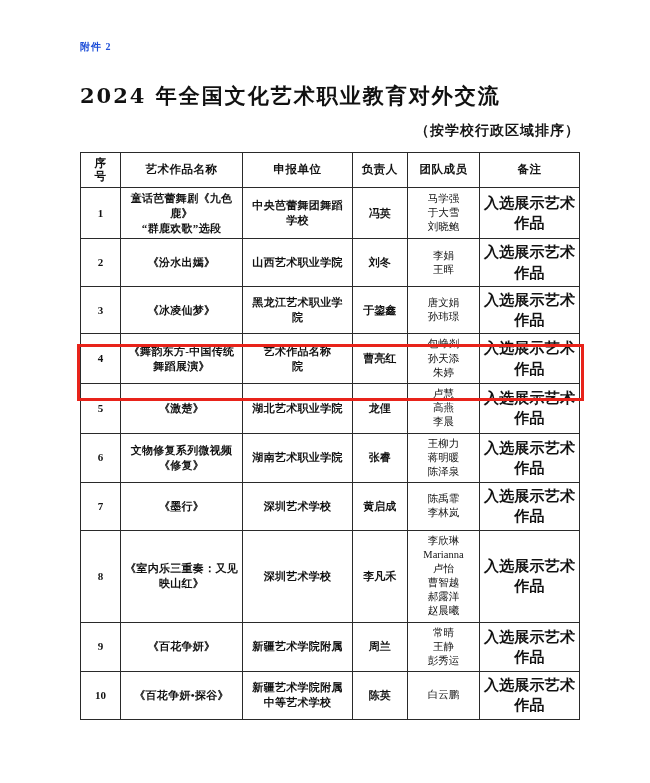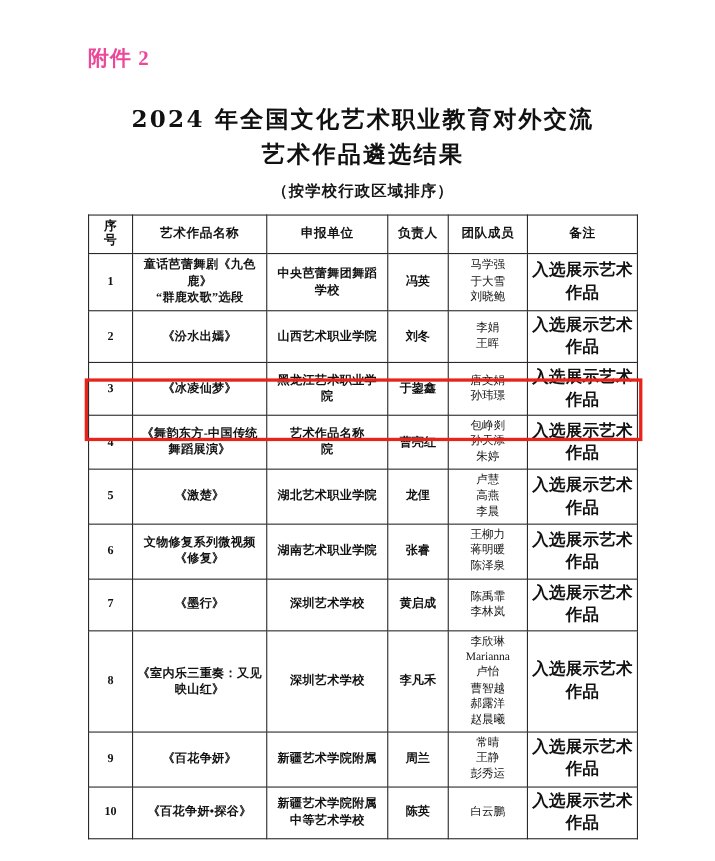--- a/index.html
+++ b/index.html
@@ -16,40 +16,40 @@
     position: relative;
   }
   .page {
     position: relative;
     width: 650px;
     height: 783px;
     box-sizing: border-box;
     padding: 40px 70px 0 80px;
   }
   .attachment-label {
-    font-size: 19px;
+    font-size: 10px;
     font-weight: 600;
     letter-spacing: 1px;
     margin-bottom: 26px;
-    color: #ec4899;
+    color: #1d4ed8;
   }
   .doc-title {
-    text-align: center;
+    text-align: left;
     font-size: 21px;
     font-weight: 700;
     letter-spacing: 2px;
     line-height: 1.5;
     color: #111;
     font-family: "DejaVu Serif", "Liberation Serif", serif;
   }
   .doc-title .line2 {
     display: block;
   }
   .doc-subtitle {
-    text-align: center;
+    text-align: right;
     font-size: 14px;
     font-weight: 600;
     letter-spacing: 1px;
     margin-top: 10px;
     margin-bottom: 12px;
     color: #161616;
   }
   table.result-table {
     width: 100%;
     border-collapse: collapse;
@@ -125,21 +125,20 @@
 </style>
 </head>
 <body>
 
 <div class="page">
 
   <div class="attachment-label">附件 2</div>
 
   <div class="doc-title">
     <span class="line1">2024 年全国文化艺术职业教育对外交流</span>
-    <span class="line2">艺术作品遴选结果</span>
   </div>
 
   <div class="doc-subtitle">（按学校行政区域排序）</div>
 
   <table class="result-table">
     <colgroup>
       <col class="c-no">
       <col class="c-name">
       <col class="c-unit">
       <col class="c-leader">

